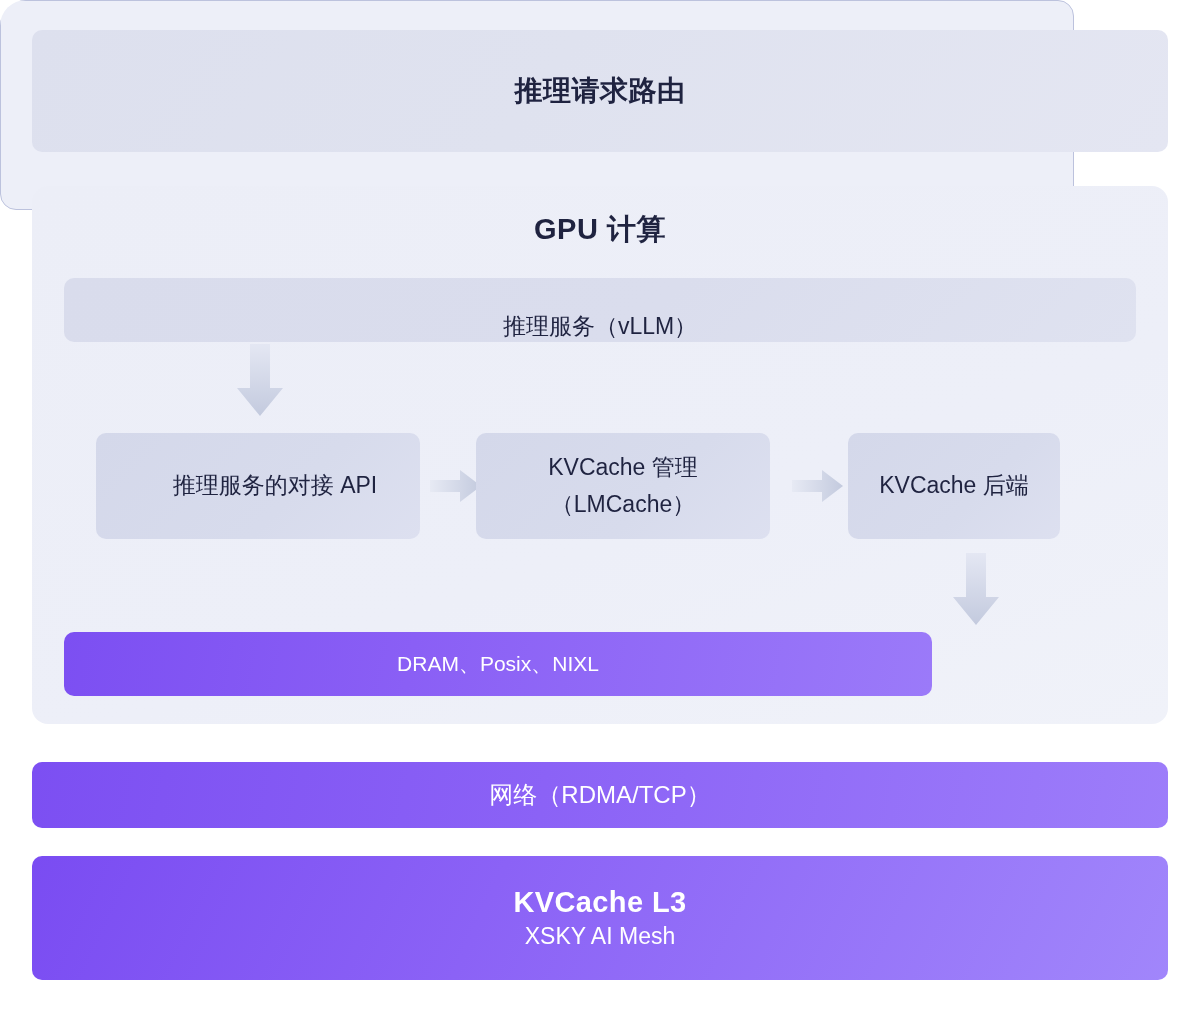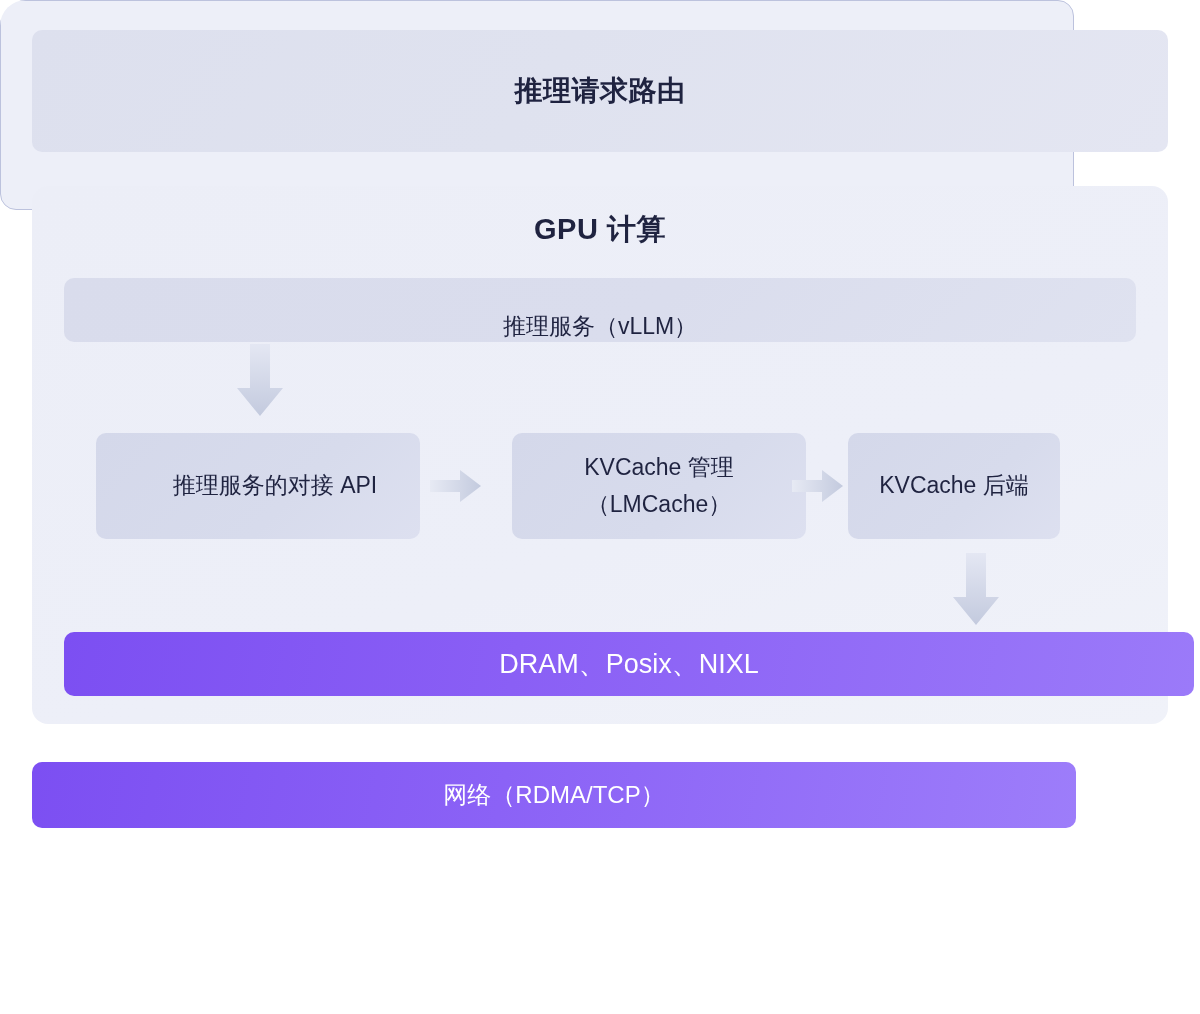--- a/index.html
+++ b/index.html
@@ -116,21 +116,21 @@
     align-items: center;
     justify-content: center;
     text-align: center;
     font-size: 23px;
     color: #1f2340;
     line-height: 1.62;
     top: 433px;
     height: 106px;
   }
   #card-api   { left: 96px;  width: 324px; padding-left: 34px; }
-  #card-mgmt  { left: 512px; width: 294px; }
+  #card-mgmt  { left: 476px; width: 294px; }
   #card-backend { left: 848px; width: 212px; text-align: center; }
 
   
   .arrow-right {
     position: absolute;
     top: 470px;
     width: 52px;
     height: 32px;
   }
   #arrow-api-mgmt  { left: 430px; }
@@ -145,29 +145,29 @@
   #arrow-backend-storage  { left: 952px; top: 553px; }
 
   
   .purple-bar {
     border-radius: 10px;
     color: #ffffff;
   }
   #storage-backends-bar {
     left: 64px;
     top: 632px;
-    width: 1130px;
+    width: 868px;
     height: 64px;
     background: linear-gradient(100deg, #7c4ff2 0%, #8a5ff5 40%, #9b7af9 100%);
-    font-size: 27px;
+    font-size: 21px;
   }
   #network-bar {
     left: 32px;
     top: 762px;
-    width: 1044px;
+    width: 1136px;
     height: 66px;
     background: linear-gradient(100deg, #7c4ff2 0%, #8b62f6 45%, #9d7dfa 100%);
     font-size: 24px;
     font-weight: normal;
   }
   #kvcache-l3-bar {
     left: 32px;
     top: 856px;
     width: 1136px;
     height: 124px;
@@ -265,14 +265,18 @@
   </div>
 
   <div class="block purple-bar" id="storage-backends-bar">
     <span>DRAM、Posix、NIXL</span>
   </div>
 
   <div class="block purple-bar" id="network-bar">
     <span>网络（RDMA/TCP）</span>
   </div>
 
+  <div class="block purple-bar" id="kvcache-l3-bar">
+    <div class="l3-title">KVCache L3</div>
+    <div class="l3-sub">XSKY AI Mesh</div>
+  </div>
 
 </div>
 
 </body></html>

